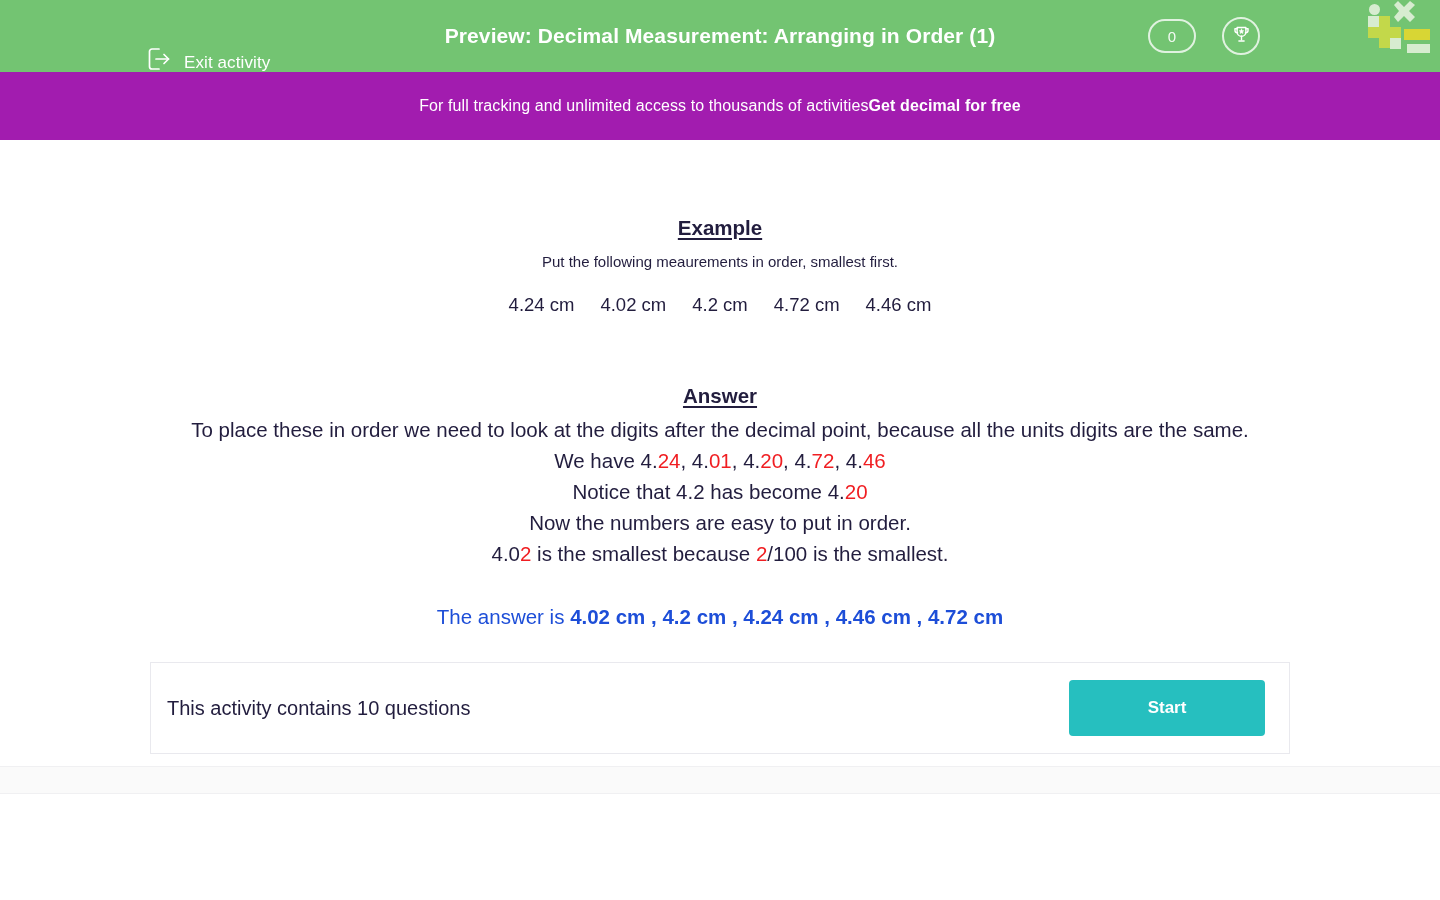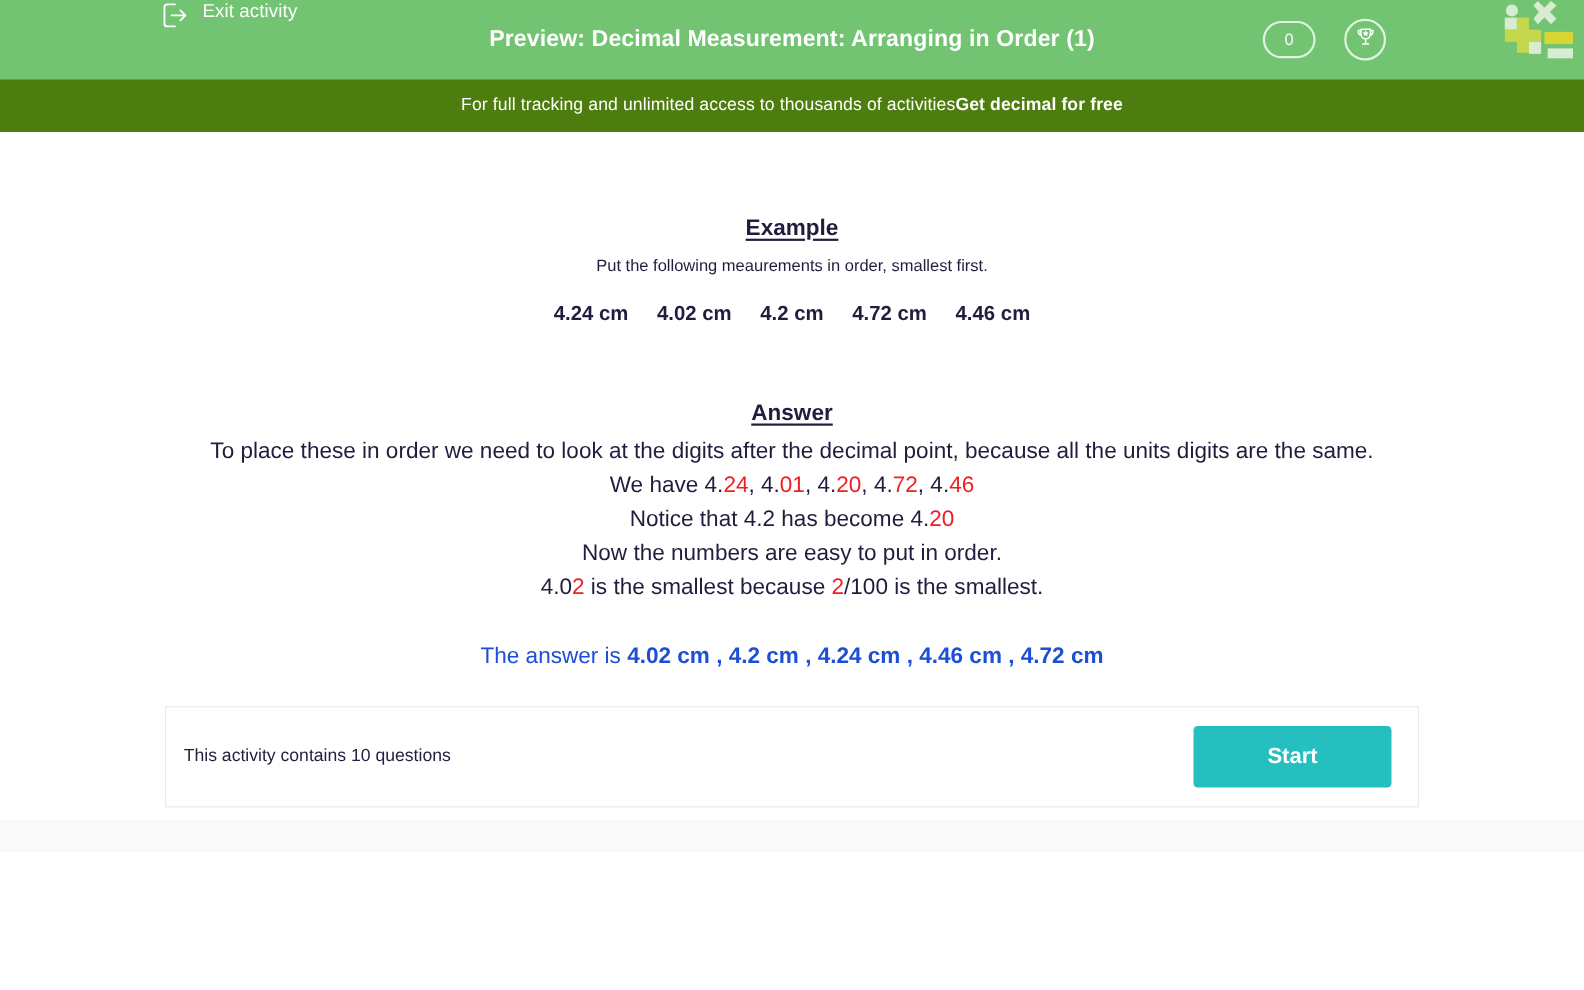--- a/index.html
+++ b/index.html
@@ -22,21 +22,21 @@
     align-items: center;
     overflow: hidden;
   }
 
   .exit-btn {
     position: absolute;
     left: 145px;
     top: 0;
     height: 73px;
     display: flex;
-    align-items: flex-start;
+    align-items: flex-end;
     gap: 11px;
     cursor: pointer;
   }
   .exit-icon { display: block; width: 28px; height: 28px; }
   .exit-label {
     color: #ffffff;
     font-size: 17px;
     font-weight: 400;
     letter-spacing: .1px;
     white-space: nowrap;
@@ -102,22 +102,22 @@
   .bm-x { left: 34px; top: 0px; width: 30px; height: 24px; }
   .bm-plus-v { left: 19px; top: 16px; width: 11px; height: 32px; background: #c3d84a; }
   .bm-plus-h { left: 8px; top: 27px; width: 33px; height: 11px; background: #c3d84a; }
   .bm-sq1 { left: 8px; top: 16px; width: 11px; height: 11px; background: #d7ecd0; }
   .bm-sq2 { left: 30px; top: 38px; width: 11px; height: 11px; background: #d7ecd0; }
   .bm-rect-y { left: 44px; top: 29px; width: 26px; height: 11px; background: #d8d634; }
   .bm-rect-l { left: 47px; top: 44px; width: 23px; height: 9px; background: #d7ecd0; }
 
   
   .promo {
-    height: 48px;
-    background: #4d7c0f;
+    height: 68px;
+    background: #a21caf;
     display: flex;
     align-items: center;
     justify-content: center;
     color: #ffffff;
     font-size: 16px;
     letter-spacing: .1px;
   }
   .promo-link { color: #ffffff; text-decoration: none; font-weight: 700; cursor: pointer; }
 
   
@@ -151,21 +151,21 @@
   .lead {
     font-size: 15px;
     font-weight: 500;
     line-height: 31px;
     color: #221d3e;
   }
 
   .measure-row {
     margin-top: 17px;
     font-size: 18.5px;
-    font-weight: 700;
+    font-weight: 400;
     color: #221d3e;
   }
   .measure-row .m { margin: 0 13px; }
 
   .answer-body {
     font-size: 20.5px;
     line-height: 31px;
     font-weight: 500;
     color: #221d3e;
     max-width: 1130px;
@@ -188,33 +188,33 @@
     width: 1140px;
     height: 92px;
     background: #ffffff;
     border: 1px solid #e9e9ee;
     display: flex;
     align-items: center;
     justify-content: space-between;
     padding: 0 24px 0 16px;
   }
   .start-text {
-    font-size: 16px;
+    font-size: 20px;
     font-weight: 500;
     color: #221d3e;
   }
   .start-btn {
-    width: 180px;
+    width: 196px;
     height: 56px;
     background: #26bfbf;
     border: none;
     border-radius: 4px;
     color: #ffffff;
     font-family: "Liberation Sans", sans-serif;
-    font-size: 20px;
+    font-size: 17px;
     font-weight: 700;
     cursor: pointer;
   }
 
   .footer-band {
     margin-top: 12px;
     height: 28px;
     background: #fafafa;
     border-top: 1px solid #f0f0f2;
     border-bottom: 1px solid #f0f0f2;

